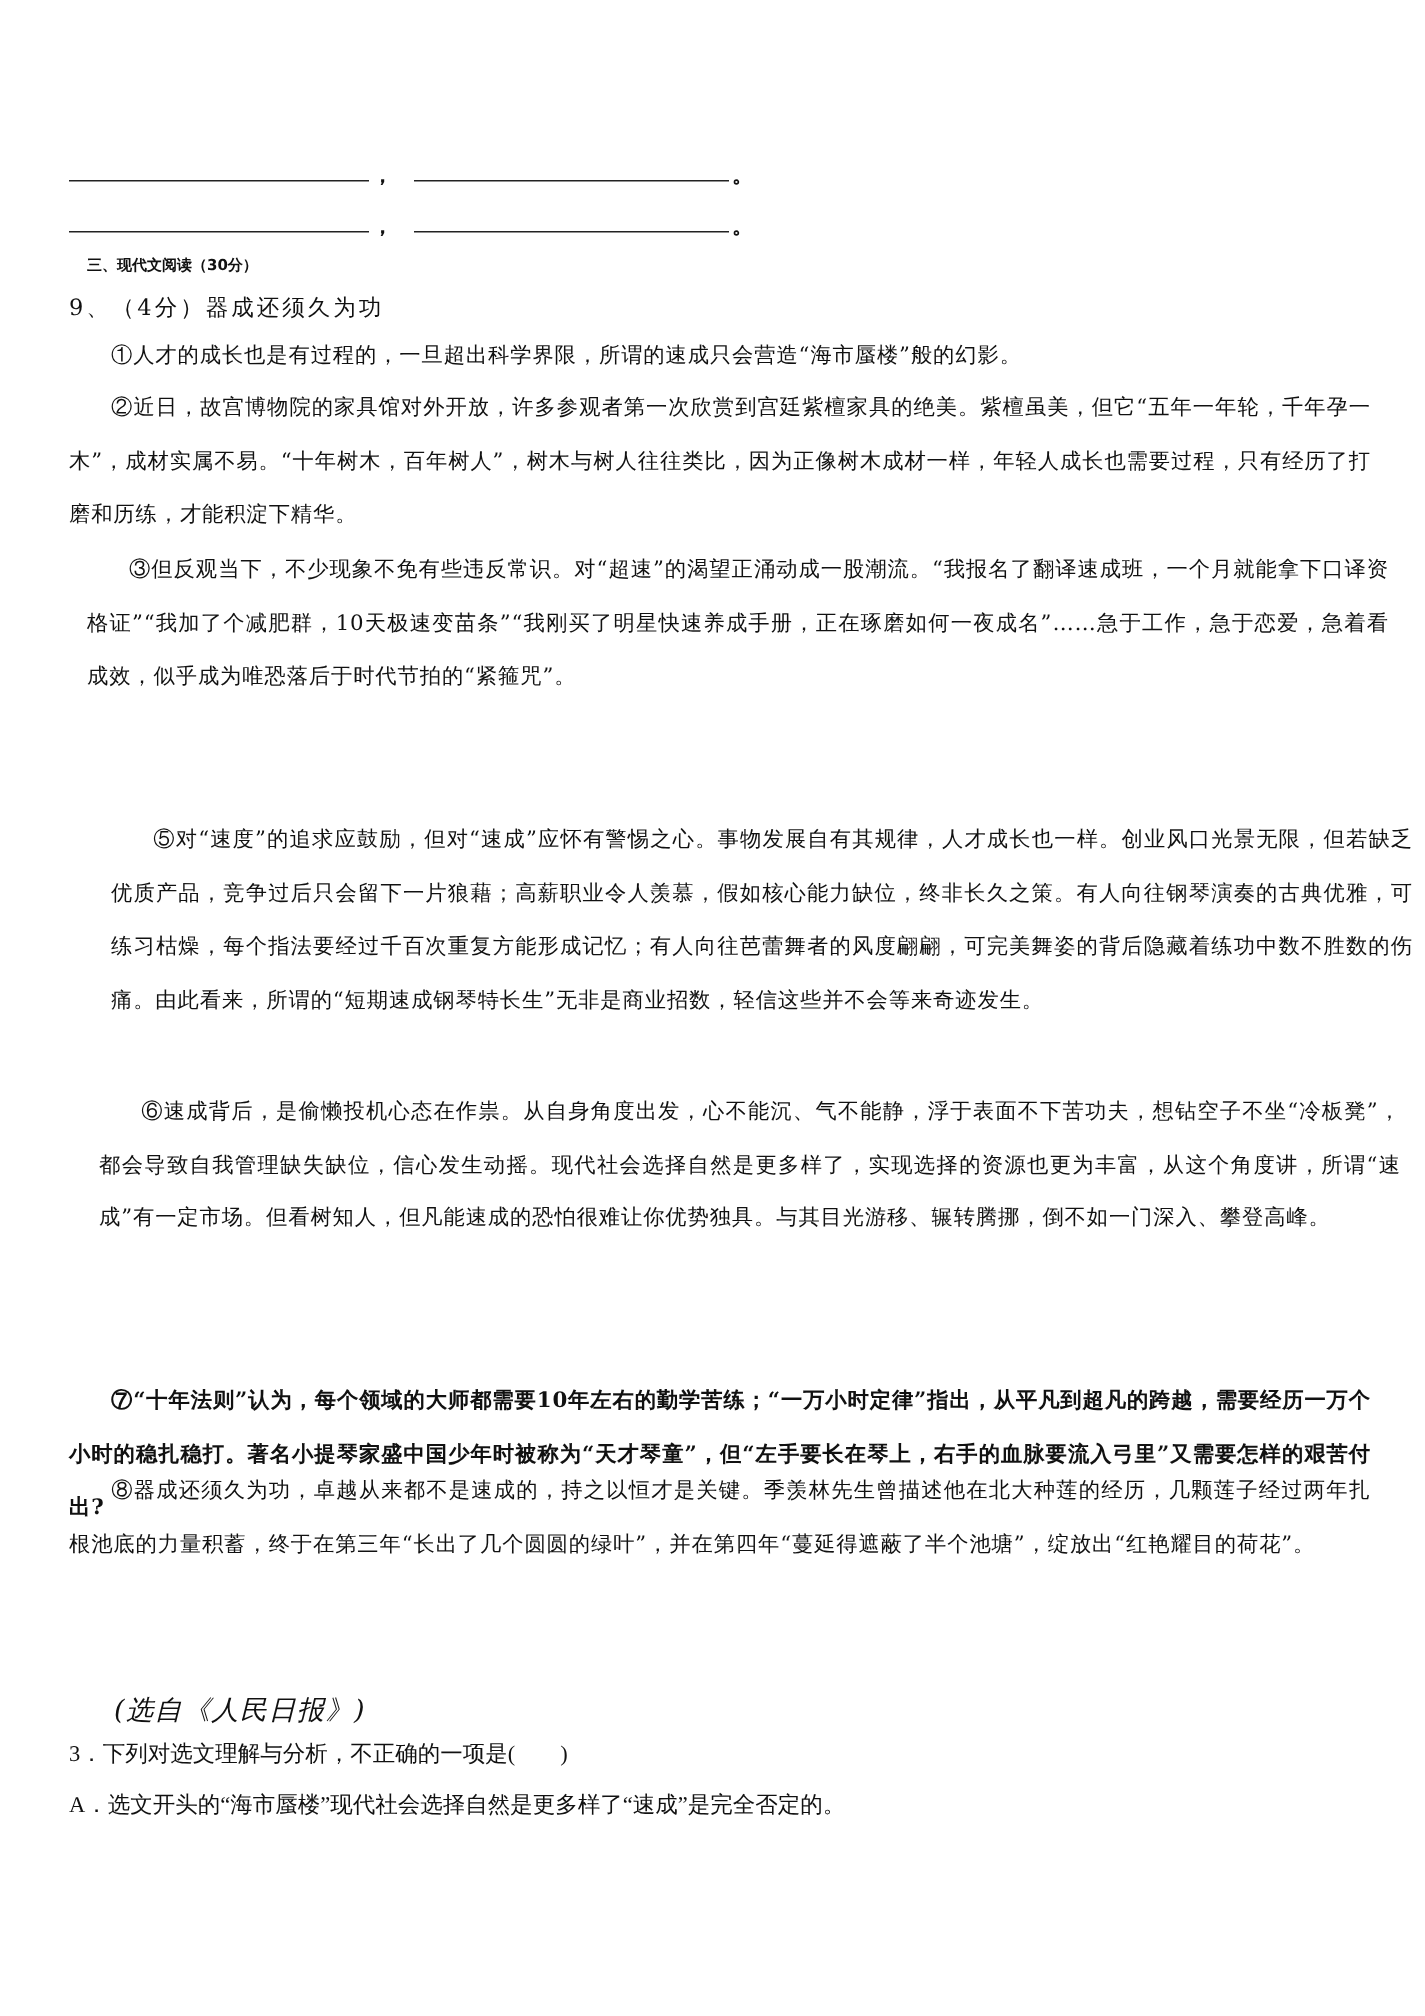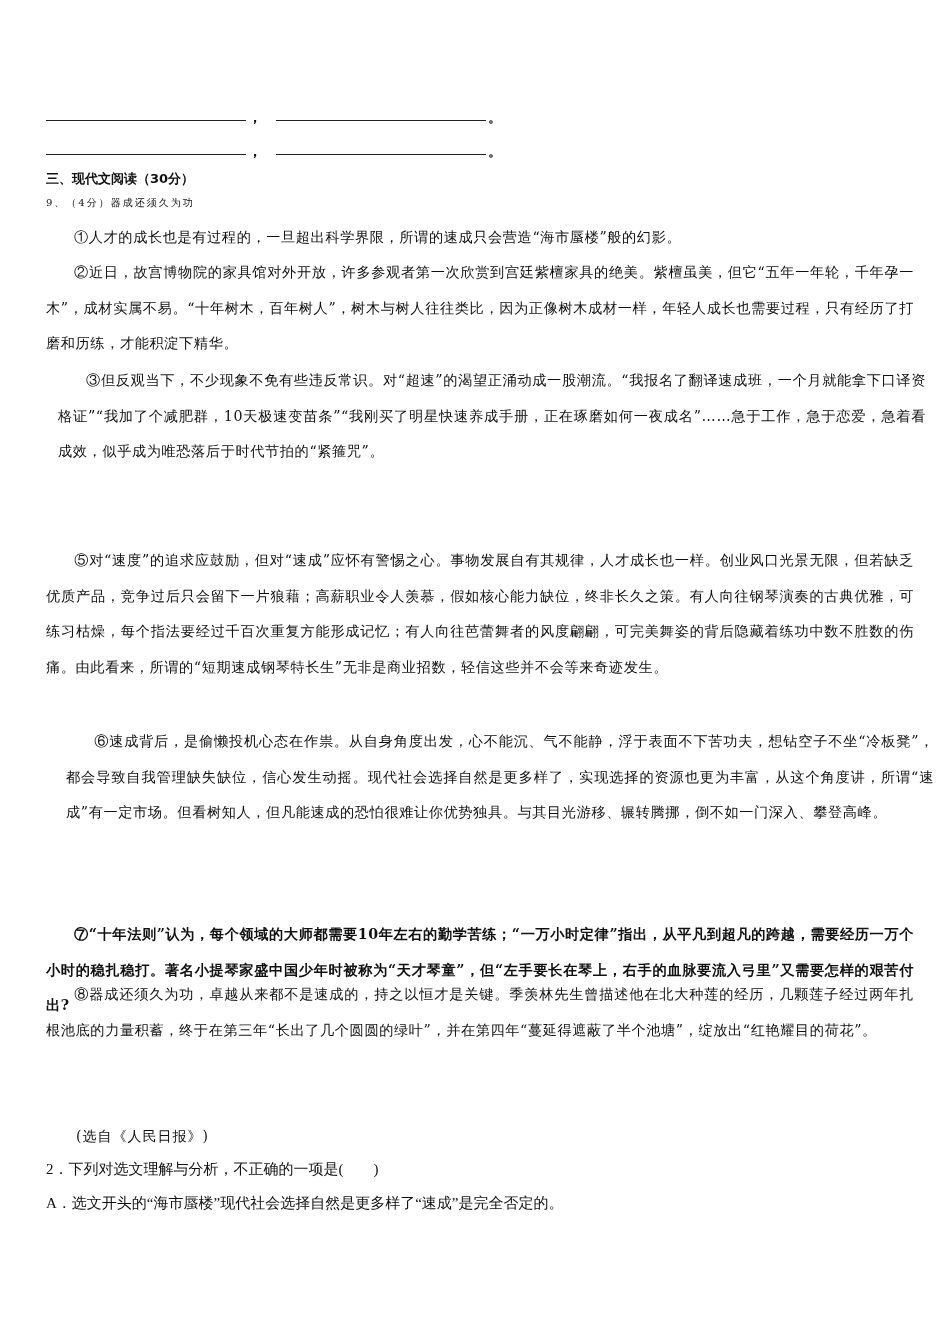--- a/index.html
+++ b/index.html
@@ -3,25 +3,25 @@
 <meta charset="utf-8">
 <style>
   html, body { margin: 0; padding: 0; background: #ffffff; }
   body { width: 950px; height: 1344px; position: relative; overflow: hidden;
          font-family: "DejaVu Serif", "Liberation Serif", serif; color: #111; }
   .page { position: absolute; left: 0; top: 0; width: 950px; height: 1344px; }
   .blank-row { position: absolute; left: 46px; height: 20px; display: flex; align-items: flex-end; font-size: 15px; }
   .blank { display: inline-block; width: 200px; border-bottom: 1.3px solid #222; height: 1px; margin-bottom: 3px; }
   .blank.second { width: 210px; margin-left: 14px; }
   .sep { display: inline-block; font-size: 14px; line-height: 14px; margin-left: 2px; font-weight: bold; }
-  .section-title { position: absolute; left: 46px; top: 170px; font-family: "DejaVu Sans", "Liberation Sans", sans-serif; font-weight: bold; font-size: 13px; }
-  .q-title { position: absolute; left: 46px; top: 196px; font-size: 10px; letter-spacing: 2px; }
+  .section-title { position: absolute; left: 58px; top: 170px; font-family: "DejaVu Sans", "Liberation Sans", sans-serif; font-weight: bold; font-size: 10px; }
+  .q-title { position: absolute; left: 46px; top: 196px; font-size: 15px; letter-spacing: 2px; }
   .para { position: absolute; left: 46px; width: 868px; font-size: 14.2px; line-height: 35.5px; letter-spacing: 0.6px; text-align: justify; }
   .para .indent { display: inline-block; width: 28px; }
-  .src { position: absolute; left: 76px; font-size: 14px; letter-spacing: 1px; }
+  .src { position: absolute; left: 76px; font-size: 18px; letter-spacing: 1px; font-style: italic; }
   .question { position: absolute; left: 46px; font-family: "Liberation Serif", "DejaVu Serif", serif; font-size: 15px; }
 </style>
 </head>
 <body>
 
 <div class="page">
 
   <div class="blank-row" style="top:104px;">
     <span class="blank"></span>
       <span class="sep">，</span>
@@ -34,25 +34,25 @@
       <span class="blank second"></span>
       <span class="sep">。</span>
   </div>
 
   <div class="section-title">三、现代文阅读（30分）</div>
   <div class="q-title">9、（4分）器成还须久为功</div>
 
   <div class="para" style="top:255px;"><span class="indent"></span><span>②近日，故宫博物院的家具馆对外开放，许多参观者第一次欣赏到宫廷紫檀家具的绝美。紫檀虽美，但它“五年一年轮，千年孕一木”，成材实属不易。“十年树木，百年树人”，树木与树人往往类比，因为正像树木成材一样，年轻人成长也需要过程，只有经历了打磨和历练，才能积淀下精华。</span></div>
   <div class="para" style="top:220px;"><span class="indent"></span><span>①人才的成长也是有过程的，一旦超出科学界限，所谓的速成只会营造“海市蜃楼”般的幻影。</span></div>
   <div class="para" style="top:363px;margin-left:12px;"><span class="indent"></span><span>③但反观当下，不少现象不免有些违反常识。对“超速”的渴望正涌动成一股潮流。“我报名了翻译速成班，一个月就能拿下口译资格证”“我加了个减肥群，10天极速变苗条”“我刚买了明星快速养成手册，正在琢磨如何一夜成名”……急于工作，急于恋爱，急着看成效，似乎成为唯恐落后于时代节拍的“紧箍咒”。</span></div>
-  <div class="para" style="top:543px;"><span class="indent"></span><span>⑤对“速度”的追求应鼓励，但对“速成”应怀有警惕之心。事物发展自有其规律，人才成长也一样。创业风口光景无限，但若缺乏优质产品，竞争过后只会留下一片狼藉；高薪职业令人羡慕，假如核心能力缺位，终非长久之策。有人向往钢琴演奏的古典优雅，可练习枯燥，每个指法要经过千百次重复方能形成记忆；有人向往芭蕾舞者的风度翩翩，可完美舞姿的背后隐藏着练功中数不胜数的伤痛。由此看来，所谓的“短期速成钢琴特长生”无非是商业招数，轻信这些并不会等来奇迹发生。</span></div>
+  <div class="para" style="top:543px;margin-left:28px;"><span class="indent"></span><span>⑤对“速度”的追求应鼓励，但对“速成”应怀有警惕之心。事物发展自有其规律，人才成长也一样。创业风口光景无限，但若缺乏优质产品，竞争过后只会留下一片狼藉；高薪职业令人羡慕，假如核心能力缺位，终非长久之策。有人向往钢琴演奏的古典优雅，可练习枯燥，每个指法要经过千百次重复方能形成记忆；有人向往芭蕾舞者的风度翩翩，可完美舞姿的背后隐藏着练功中数不胜数的伤痛。由此看来，所谓的“短期速成钢琴特长生”无非是商业招数，轻信这些并不会等来奇迹发生。</span></div>
   <div class="para" style="top:724px;margin-left:20px;"><span class="indent"></span><span>⑥速成背后，是偷懒投机心态在作祟。从自身角度出发，心不能沉、气不能静，浮于表面不下苦功夫，想钻空子不坐“冷板凳”，都会导致自我管理缺失缺位，信心发生动摇。现代社会选择自然是更多样了，实现选择的资源也更为丰富，从这个角度讲，所谓“速成”有一定市场。但看树知人，但凡能速成的恐怕很难让你优势独具。与其目光游移、辗转腾挪，倒不如一门深入、攀登高峰。</span></div>
   <div class="para" style="top:917px;font-weight:bold;"><span class="indent"></span><span>⑦“十年法则”认为，每个领域的大师都需要10年左右的勤学苦练；“一万小时定律”指出，从平凡到超凡的跨越，需要经历一万个小时的稳扎稳打。著名小提琴家盛中国少年时被称为“天才琴童”，但“左手要长在琴上，右手的血脉要流入弓里”又需要怎样的艰苦付出?</span></div>
   <div class="para" style="top:977px;"><span class="indent"></span><span>⑧器成还须久为功，卓越从来都不是速成的，持之以恒才是关键。季羡林先生曾描述他在北大种莲的经历，几颗莲子经过两年扎根池底的力量积蓄，终于在第三年“长出了几个圆圆的绿叶”，并在第四年“蔓延得遮蔽了半个池塘”，绽放出“红艳耀目的荷花”。</span></div>
 
   <div class="src" style="top:1128px;">(选自《人民日报》)</div>
 
-  <div class="question" style="top:1160px;">2．下列对选文理解与分析，不正确的一项是(　　)</div>
+  <div class="question" style="top:1160px;">3．下列对选文理解与分析，不正确的一项是(　　)</div>
   <div class="question" style="top:1194px;">
     <span>A．</span><span>选文开头的“海市蜃楼”现代社会选择自然是更多样了“速成”是完全否定的。</span>
   </div>
 
 </div>
 
 </body></html>

